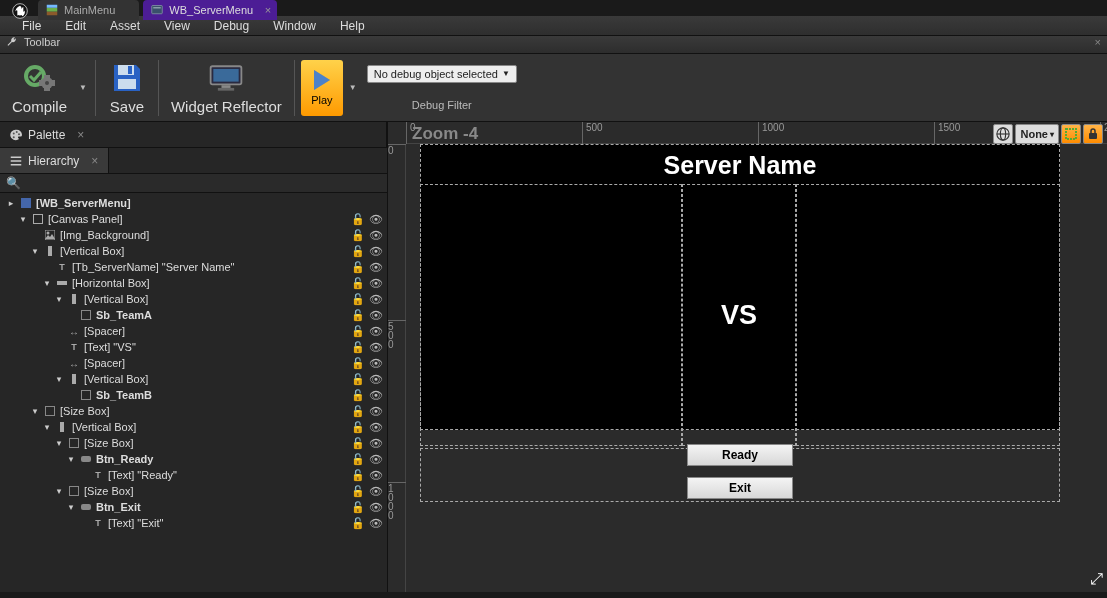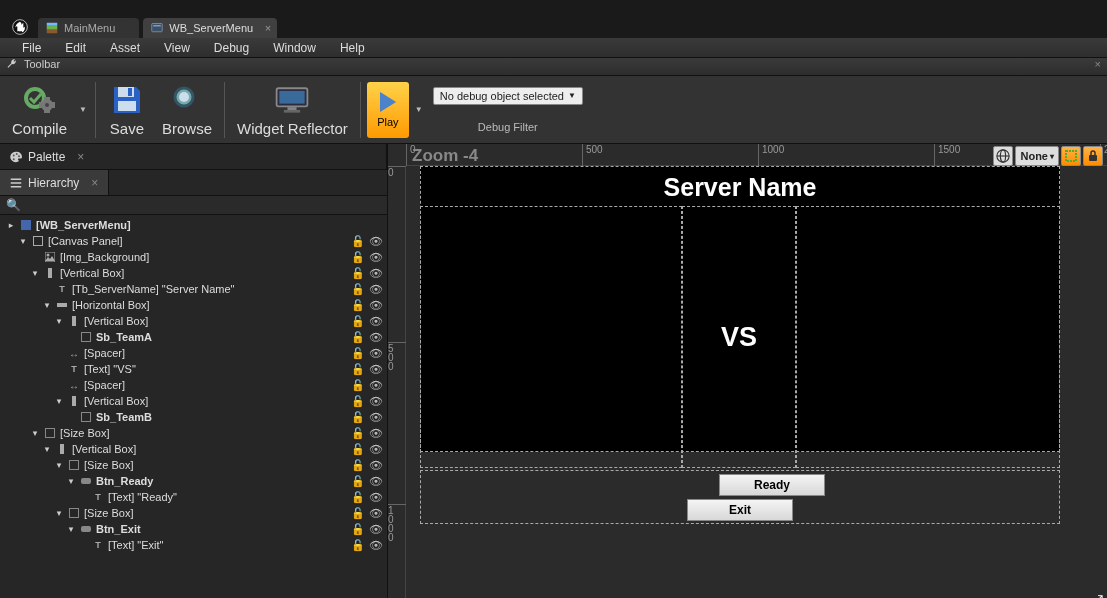--- a/index.html
+++ b/index.html
@@ -1,22 +1,22 @@
 <!DOCTYPE html>
 <html><head>
 <meta charset="utf-8">
 <style>
   * { box-sizing: border-box; margin: 0; padding: 0; font-family: -apple-system, BlinkMacSystemFont, "Segoe UI", Arial, sans-serif; }
   body { background: #1a1a1a; color: #ccc; font-size: 12px; width:1107px; height:598px; overflow:hidden; position:relative;}
   
   
-  .tabbar { height: 38px; background: #1a1a1a; display:flex; align-items:flex-end; padding-left: 2px;}
+  .tabbar { height: 16px; background: #1a1a1a; display:flex; padding-left: 2px;}
   .ue-logo { width:36px; height:22px; display:flex; align-items:center; justify-content:center; }
   .ue-logo svg { width:16px; height:16px; }
-  .tab { height:20px; background:#404040; border-radius:4px 4px 0 0; display:flex; align-items:center; padding:0 24px 0 8px; margin-right:4px; position:relative; color:#ddd; font-size:11px; gap:6px;}
+  .tab { height:20px; background:#4c1d95; border-radius:4px 4px 0 0; display:flex; align-items:center; padding:0 24px 0 8px; margin-right:4px; position:relative; color:#ddd; font-size:11px; gap:6px;}
   .tab.inactive { background:#333; color:#aaa;}
   .tab .x { position:absolute; right:6px; color:#999; font-size:11px;}
   .tab-icon { width:12px; height:12px; }
   
   
   .menubar { height:20px; background: linear-gradient(#3a3a3a,#2e2e2e); display:flex; align-items:center; padding-left:10px; gap:0; border-bottom:1px solid #111;}
   .menubar .item { padding: 2px 12px; color:#ddd; font-size:12px; cursor:pointer;}
   
   
   .panel-header { height:18px; background: linear-gradient(#3a3a3a,#2d2d2d); display:flex; align-items:flex-start; padding:0 6px; color:#ccc; font-size:11px; gap:6px; border-bottom:1px solid #111;}
@@ -156,30 +156,20 @@
     <div class="tool-ico">
       <svg width="34" height="34" viewBox="0 0 34 34">
           <path d="M4 4h22l4 4v22H4z" fill="#2962c4"></path>
           <rect x="8" y="4" width="16" height="10" fill="#cde"></rect>
           <rect x="18" y="5" width="4" height="8" fill="#2962c4"></rect>
           <rect x="8" y="18" width="18" height="10" fill="#cde"></rect>
         </svg>
     </div>
     <span>Save</span>
   </div>
-  <div class="tool-btn">
-    <div class="tool-ico">
-      <svg width="34" height="34" viewBox="0 0 34 34">
-          <circle cx="14" cy="14" r="9" fill="#7aa" stroke="#356" stroke-width="3"></circle>
-          <circle cx="14" cy="14" r="5" fill="#cde"></circle>
-          <rect x="20" y="22" width="12" height="4" rx="2" transform="rotate(45 20 22)" fill="#333"></rect>
-        </svg>
-    </div>
-    <span>Browse</span>
-  </div>
   <div class="sep"></div>
   <div class="tool-btn">
     <div class="tool-ico">
       <svg width="42" height="32" viewBox="0 0 42 32">
           <rect x="4" y="3" width="34" height="20" rx="2" fill="#2a2a40" stroke="#888" stroke-width="2"></rect>
           <rect x="7" y="6" width="28" height="14" fill="#3a6a9a"></rect>
           <rect x="16" y="24" width="10" height="3" fill="#888"></rect>
           <rect x="12" y="27" width="18" height="3" fill="#666"></rect>
         </svg>
     </div>
@@ -476,21 +466,21 @@
       <div class="dash-rect" style="left:14px; top:0px; width:640px; height:286px; background:#000;">
         <div class="srv-title">Server Name</div>
       </div>
 
       <div class="dash-rect" style="left:14px; top:40px; width:262px; height:262px;"></div>
       <div class="dash-rect" style="left:276px; top:40px; width:114px; height:262px;"></div>
       <div class="dash-rect" style="left:390px; top:40px; width:264px; height:262px;"></div>
       <div class="vs" style="left:315px; top:156px;">VS</div>
 
       <div class="dash-rect" style="left:14px; top:304px; width:640px; height:54px;"></div>
-      <div class="btn-game" style="left:281px; top:308px;margin-left:32px;">
+      <div class="btn-game" style="left:281px; top:300px;">
           <span>Ready</span>
         </div>
       <div class="btn-game" style="left:281px; top:333px;">
           <span>Exit</span>
         </div>
     </div>
     <div class="resize-ico">⤢</div>
   </div>
 </div>
 

